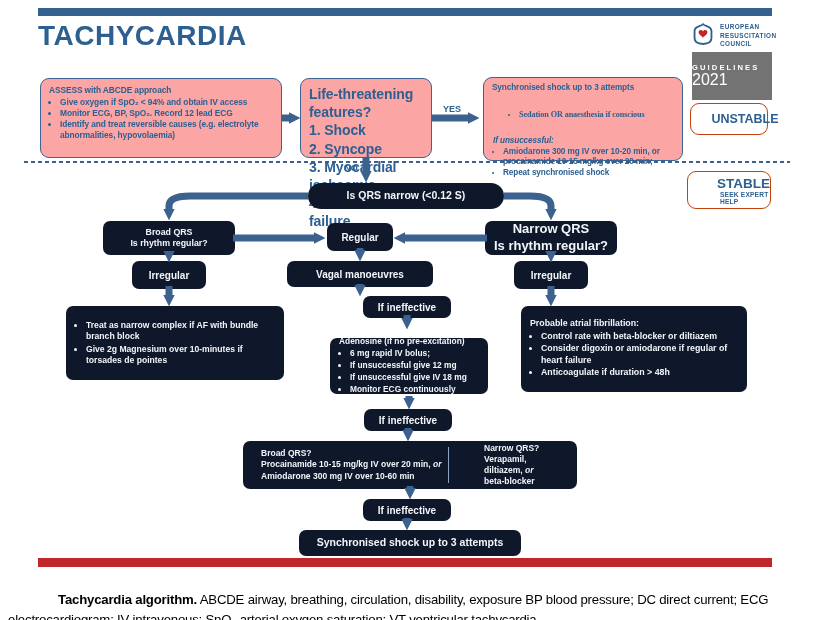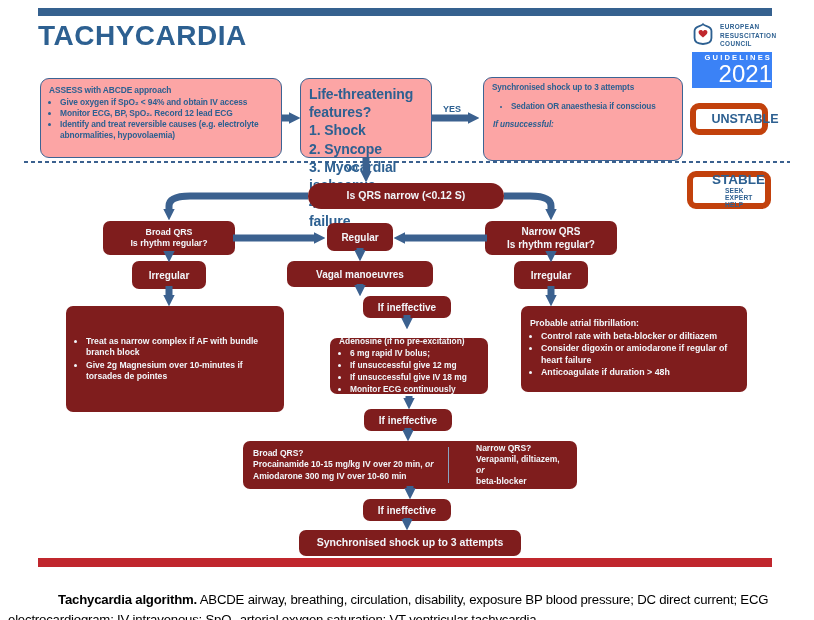--- a/index.html
+++ b/index.html
@@ -4,40 +4,40 @@
 <style>
   html,body{margin:0;padding:0;background:#fff;}
   .canvas{position:relative;width:814px;height:620px;background:#fff;overflow:hidden;
           font-family:"Liberation Sans",sans-serif;color:#2d6091;}
   .abs{position:absolute;box-sizing:border-box;}
   
   .topbar{left:38px;top:8px;width:734px;height:8px;background:#35618f;}
   .title{left:38px;top:20px;font-size:28px;font-weight:bold;letter-spacing:.5px;color:#2d6091;}
   .logo{left:690px;top:22px;width:92px;height:28px;display:flex;align-items:center;gap:4px;}
   .logo-text{font-size:6.4px;font-weight:bold;letter-spacing:.4px;line-height:1.35;color:#2d6091;}
-  .badge{left:692px;top:52px;width:80px;height:36px;background:#3b82f6;color:#fff;
-         display:flex;flex-direction:column;align-items:flex-end;justify-content:center;line-height:1;}
+  .badge{left:692px;top:52px;width:80px;height:48px;background:#737373;color:#fff;
+         display:flex;flex-direction:column;align-items:flex-start;justify-content:center;line-height:1;}
   .badge .g{font-size:7.6px;font-weight:bold;letter-spacing:2.1px;}
-  .badge .y{font-size:24px;font-weight:normal;margin-top:1px;}
+  .badge .y{font-size:16px;font-weight:normal;margin-top:1px;}
   
   .obox{background:#fca5a5;border:1.6px solid #3c6494;border-radius:9px;color:#2d6091;
         font-size:8.4px;font-weight:bold;line-height:1.3;letter-spacing:-.1px;padding:6px 8px;z-index:2;}
   .obox ul{margin:1px 0 0;padding-left:11px;}
   .obox li{margin:0;}
   .note-italic{font-style:italic;margin-left:1px;}
   
-  .fbox{background:#7f1d1d;color:#f2f6fa;border-radius:7px;font-weight:bold;z-index:2;
+  .fbox{background:#0f172a;color:#f2f6fa;border-radius:7px;font-weight:bold;z-index:2;
         display:flex;align-items:center;justify-content:center;text-align:center;line-height:1.3;}
   .fbox.left{flex-direction:column;align-items:flex-start;text-align:left;justify-content:center;
              padding:6px 9px;font-size:8.6px;}
   .fbox.left ul{margin:1px 0 0;padding-left:11px;}
   .fbox.left li{margin:0 0 1px;}
   .pill{border-radius:13px;}
   
-  .sidebox{background:#fff;border:6px solid #c2410c;border-radius:9px;z-index:2;
+  .sidebox{background:#fff;border:1px solid #c2410c;border-radius:9px;z-index:2;
            display:flex;flex-direction:column;align-items:center;justify-content:center;color:#2d6091;padding-left:32px;}
   .dashes{left:24px;top:161px;width:766px;height:2px;z-index:1;
           background:repeating-linear-gradient(90deg,#3b618f 0 4px,transparent 4px 7px);}
   .flowlabel{font-size:9px;font-weight:bold;color:#2d6091;z-index:4;}
   .redbar{left:38px;top:558px;width:734px;height:9px;background:#c0272d;}
   .caption{left:8px;top:577px;width:798px;font-size:13.2px;line-height:1.5;color:#000;
            text-indent:50px;letter-spacing:-.2px;font-weight:normal;}
   .caption b{font-weight:bold;}
   svg.arrows{position:absolute;left:0;top:0;z-index:3;pointer-events:none;}
   .combined-divider{position:absolute;left:205px;top:6px;bottom:6px;width:1px;background:#8aa3c2;}
@@ -80,24 +80,28 @@
   <div class="abs obox" style="left:300px;top:78px;width:132px;height:80px;font-size:14px;">
     <div>Life-threatening features?</div>
     <div>1. Shock</div>
     <div>2. Syncope</div>
     <div>3. Myocardial ischaemia</div>
     <div>4. Severe heart failure</div>
   </div>
 
   <div class="abs obox" style="left:483px;top:77px;width:200px;height:84px;font-size:8.2px;line-height:1.28;padding:5px 8px;">
     <div>Synchronised shock up to 3 attempts</div>
-    <ul style="margin:8px;">
+    <ul style="margin:16px;font-family:Liberation Serif, serif;">
       <li>Sedation OR anaesthesia if conscious</li>
     </ul>
     <div class="note-italic">If unsuccessful:</div>
+    <ul style="margin:0;">
+      <li>Amiodarone 300 mg IV over 10-20 min, or procainamide 10-15 mg/kg over 20 min;</li>
+      <li>Repeat synchronised shock</li>
+    </ul>
   </div>
 
   <div class="abs sidebox" style="left:690px;top:103px;width:78px;height:32px;">
     <span style="font-size:12.5px;font-weight:bold;">UNSTABLE</span>
   </div>
 
   <div class="abs dashes"></div>
 
   <div class="abs sidebox" style="left:687px;top:171px;width:84px;height:38px;align-items:flex-end;">
     <span style="font-size:13.5px;font-weight:bold;">STABLE</span>
@@ -107,30 +111,30 @@
   <div class="abs flowlabel" style="left:443px;top:104px;">YES</div>
   <div class="abs flowlabel" style="left:340px;top:163px;width:22px;text-align:center;">NO</div>
 
   <div class="abs fbox pill" style="left:308px;top:183px;width:196px;height:26px;font-size:10.5px;">Is QRS narrow (&lt;0.12 S)</div>
 
   <div class="abs fbox" style="left:103px;top:221px;width:132px;height:34px;font-size:8.8px;flex-direction:column;">
     <span>Broad QRS</span>
     <span>Is rhythm regular?</span>
   </div>
   <div class="abs fbox" style="left:327px;top:223px;width:66px;height:28px;font-size:10px;">Regular</div>
-  <div class="abs fbox" style="left:485px;top:221px;width:132px;height:34px;font-size:10px;flex-direction:column;">
+  <div class="abs fbox" style="left:485px;top:221px;width:132px;height:34px;font-size:13px;flex-direction:column;">
     <span>Narrow QRS</span>
     <span>Is rhythm regular?</span>
   </div>
 
   <div class="abs fbox" style="left:132px;top:261px;width:74px;height:28px;font-size:10px;">Irregular</div>
   <div class="abs fbox" style="left:287px;top:261px;width:146px;height:26px;font-size:10px;">Vagal manoeuvres</div>
   <div class="abs fbox" style="left:514px;top:261px;width:74px;height:28px;font-size:10px;">Irregular</div>
 
-  <div class="abs fbox left" style="left:66px;top:306px;width:218px;height:106px;">
+  <div class="abs fbox left" style="left:66px;top:306px;width:218px;height:74px;">
     <ul>
       <li>Treat as narrow complex if AF with bundle branch block</li>
       <li>Give 2g Magnesium over 10-minutes if torsades de pointes</li>
     </ul>
   </div>
 
   <div class="abs fbox" style="left:363px;top:296px;width:88px;height:22px;font-size:10px;">If ineffective</div>
 
   <div class="abs fbox left" style="left:330px;top:338px;width:158px;height:56px;font-size:8.4px;">
     <div>Adenosine (if no pre-excitation)</div>
@@ -146,21 +150,21 @@
     <div>Probable atrial fibrillation:</div>
     <ul>
       <li>Control rate with beta-blocker or diltiazem</li>
       <li>Consider digoxin or amiodarone if regular of heart failure</li>
       <li>Anticoagulate if duration &gt; 48h</li>
     </ul>
   </div>
 
   <div class="abs fbox" style="left:364px;top:409px;width:88px;height:22px;font-size:10px;">If ineffective</div>
 
-  <div class="abs fbox left" style="left:243px;top:441px;width:334px;height:48px;font-size:8.5px;flex-direction:row;align-items:center;padding:0;">
+  <div class="abs fbox left" style="left:243px;top:441px;width:334px;height:48px;font-size:8.5px;flex-direction:row;align-items:center;padding:8px;">
     <div style="width:205px;padding:6px 6px 6px 10px;">
       <div>Broad QRS?</div>
       <div><span>Procainamide 10-15 mg/kg IV over 20 min,</span> <i>or</i></div>
       <div>Amiodarone 300 mg IV over 10-60 min</div>
     </div>
     <div class="combined-divider"></div>
     <div style="flex:1;padding:6px 8px 6px 12px;">
       <div>Narrow QRS?</div>
       <div><span>Verapamil, diltiazem,</span> <i>or</i></div>
       <div>beta-blocker</div>

